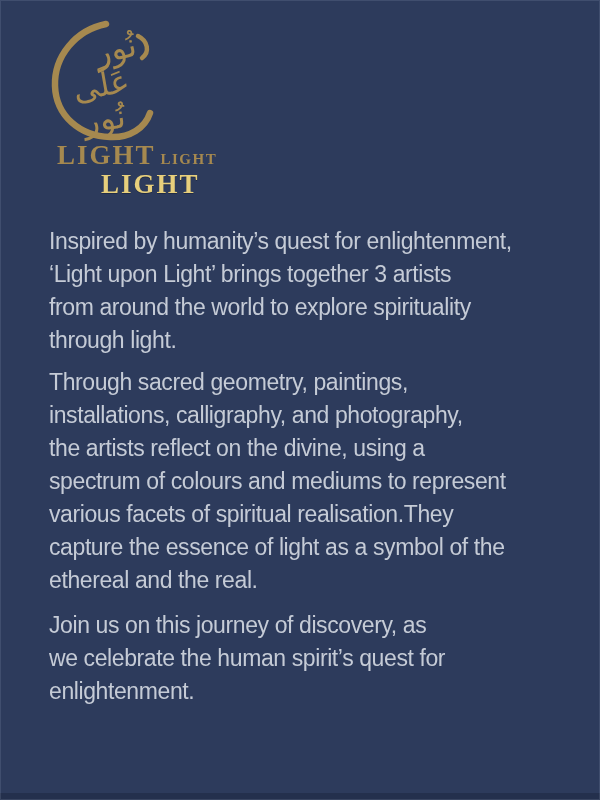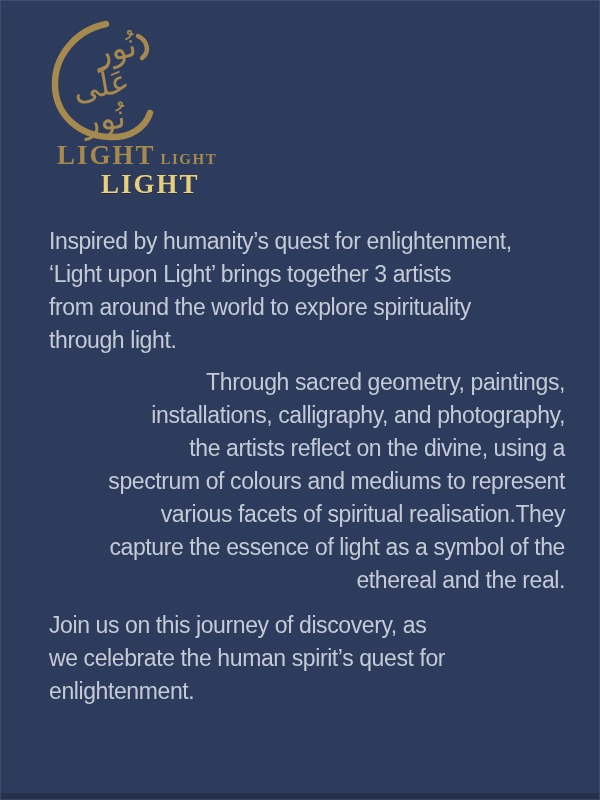--- a/index.html
+++ b/index.html
@@ -33,21 +33,21 @@
     font-size:27px; letter-spacing:2px; line-height:1;
     color:#e7cf7c; margin:2px 0 0 44px;
     text-shadow: 0 1px 0 rgba(0,0,0,0.25);
   }
   .body-text {
     position:absolute; left:49px; top:225px; width:516px;
     color:#c5cbd6; font-size:23px; line-height:33px; letter-spacing:-0.4px;
     font-weight:400;
   }
   .body-text p { margin:0; white-space:pre-line; }
-  .body-text p.p2 { margin-top:9px;text-align:right; }
+  .body-text p.p2 { margin-top:9px; }
   .body-text p.p3 { margin-top:12px; }
   .bottom-edge {
     position:absolute; left:0; bottom:0; width:100%; height:7px;
     background:#24304d;
   }
 </style>
 </head>
 <body>
 
 <div class="poster">

